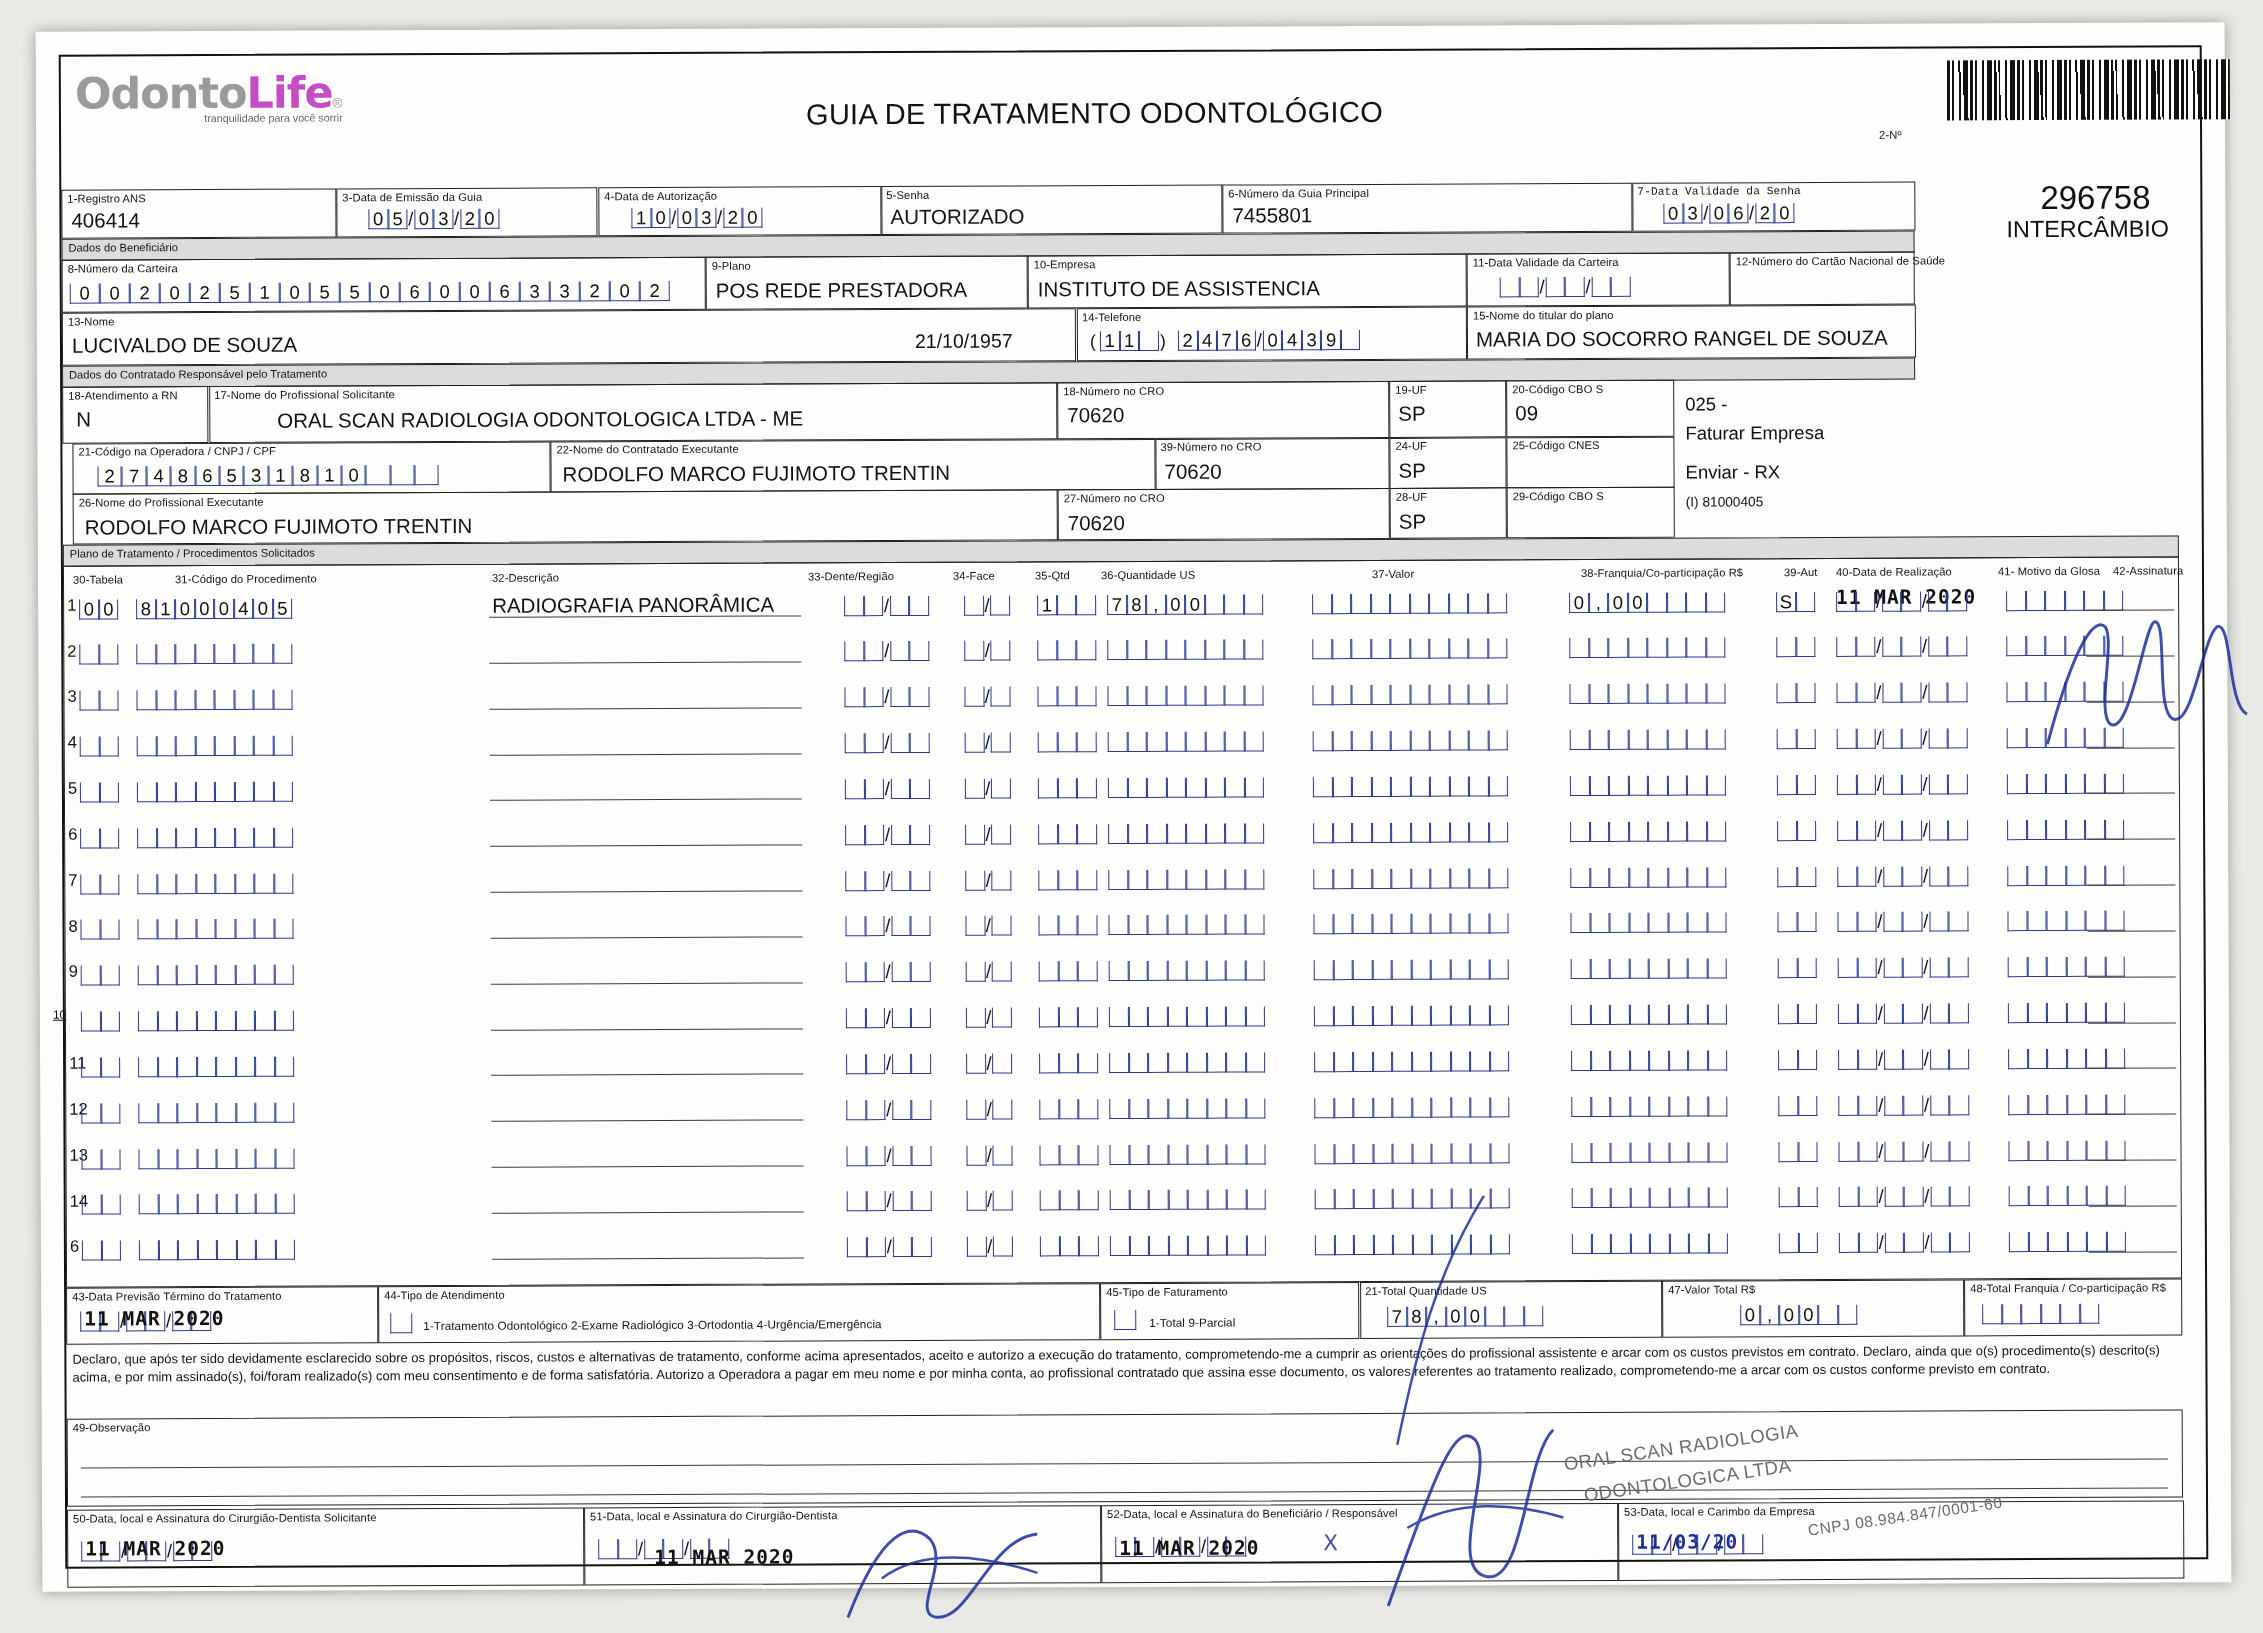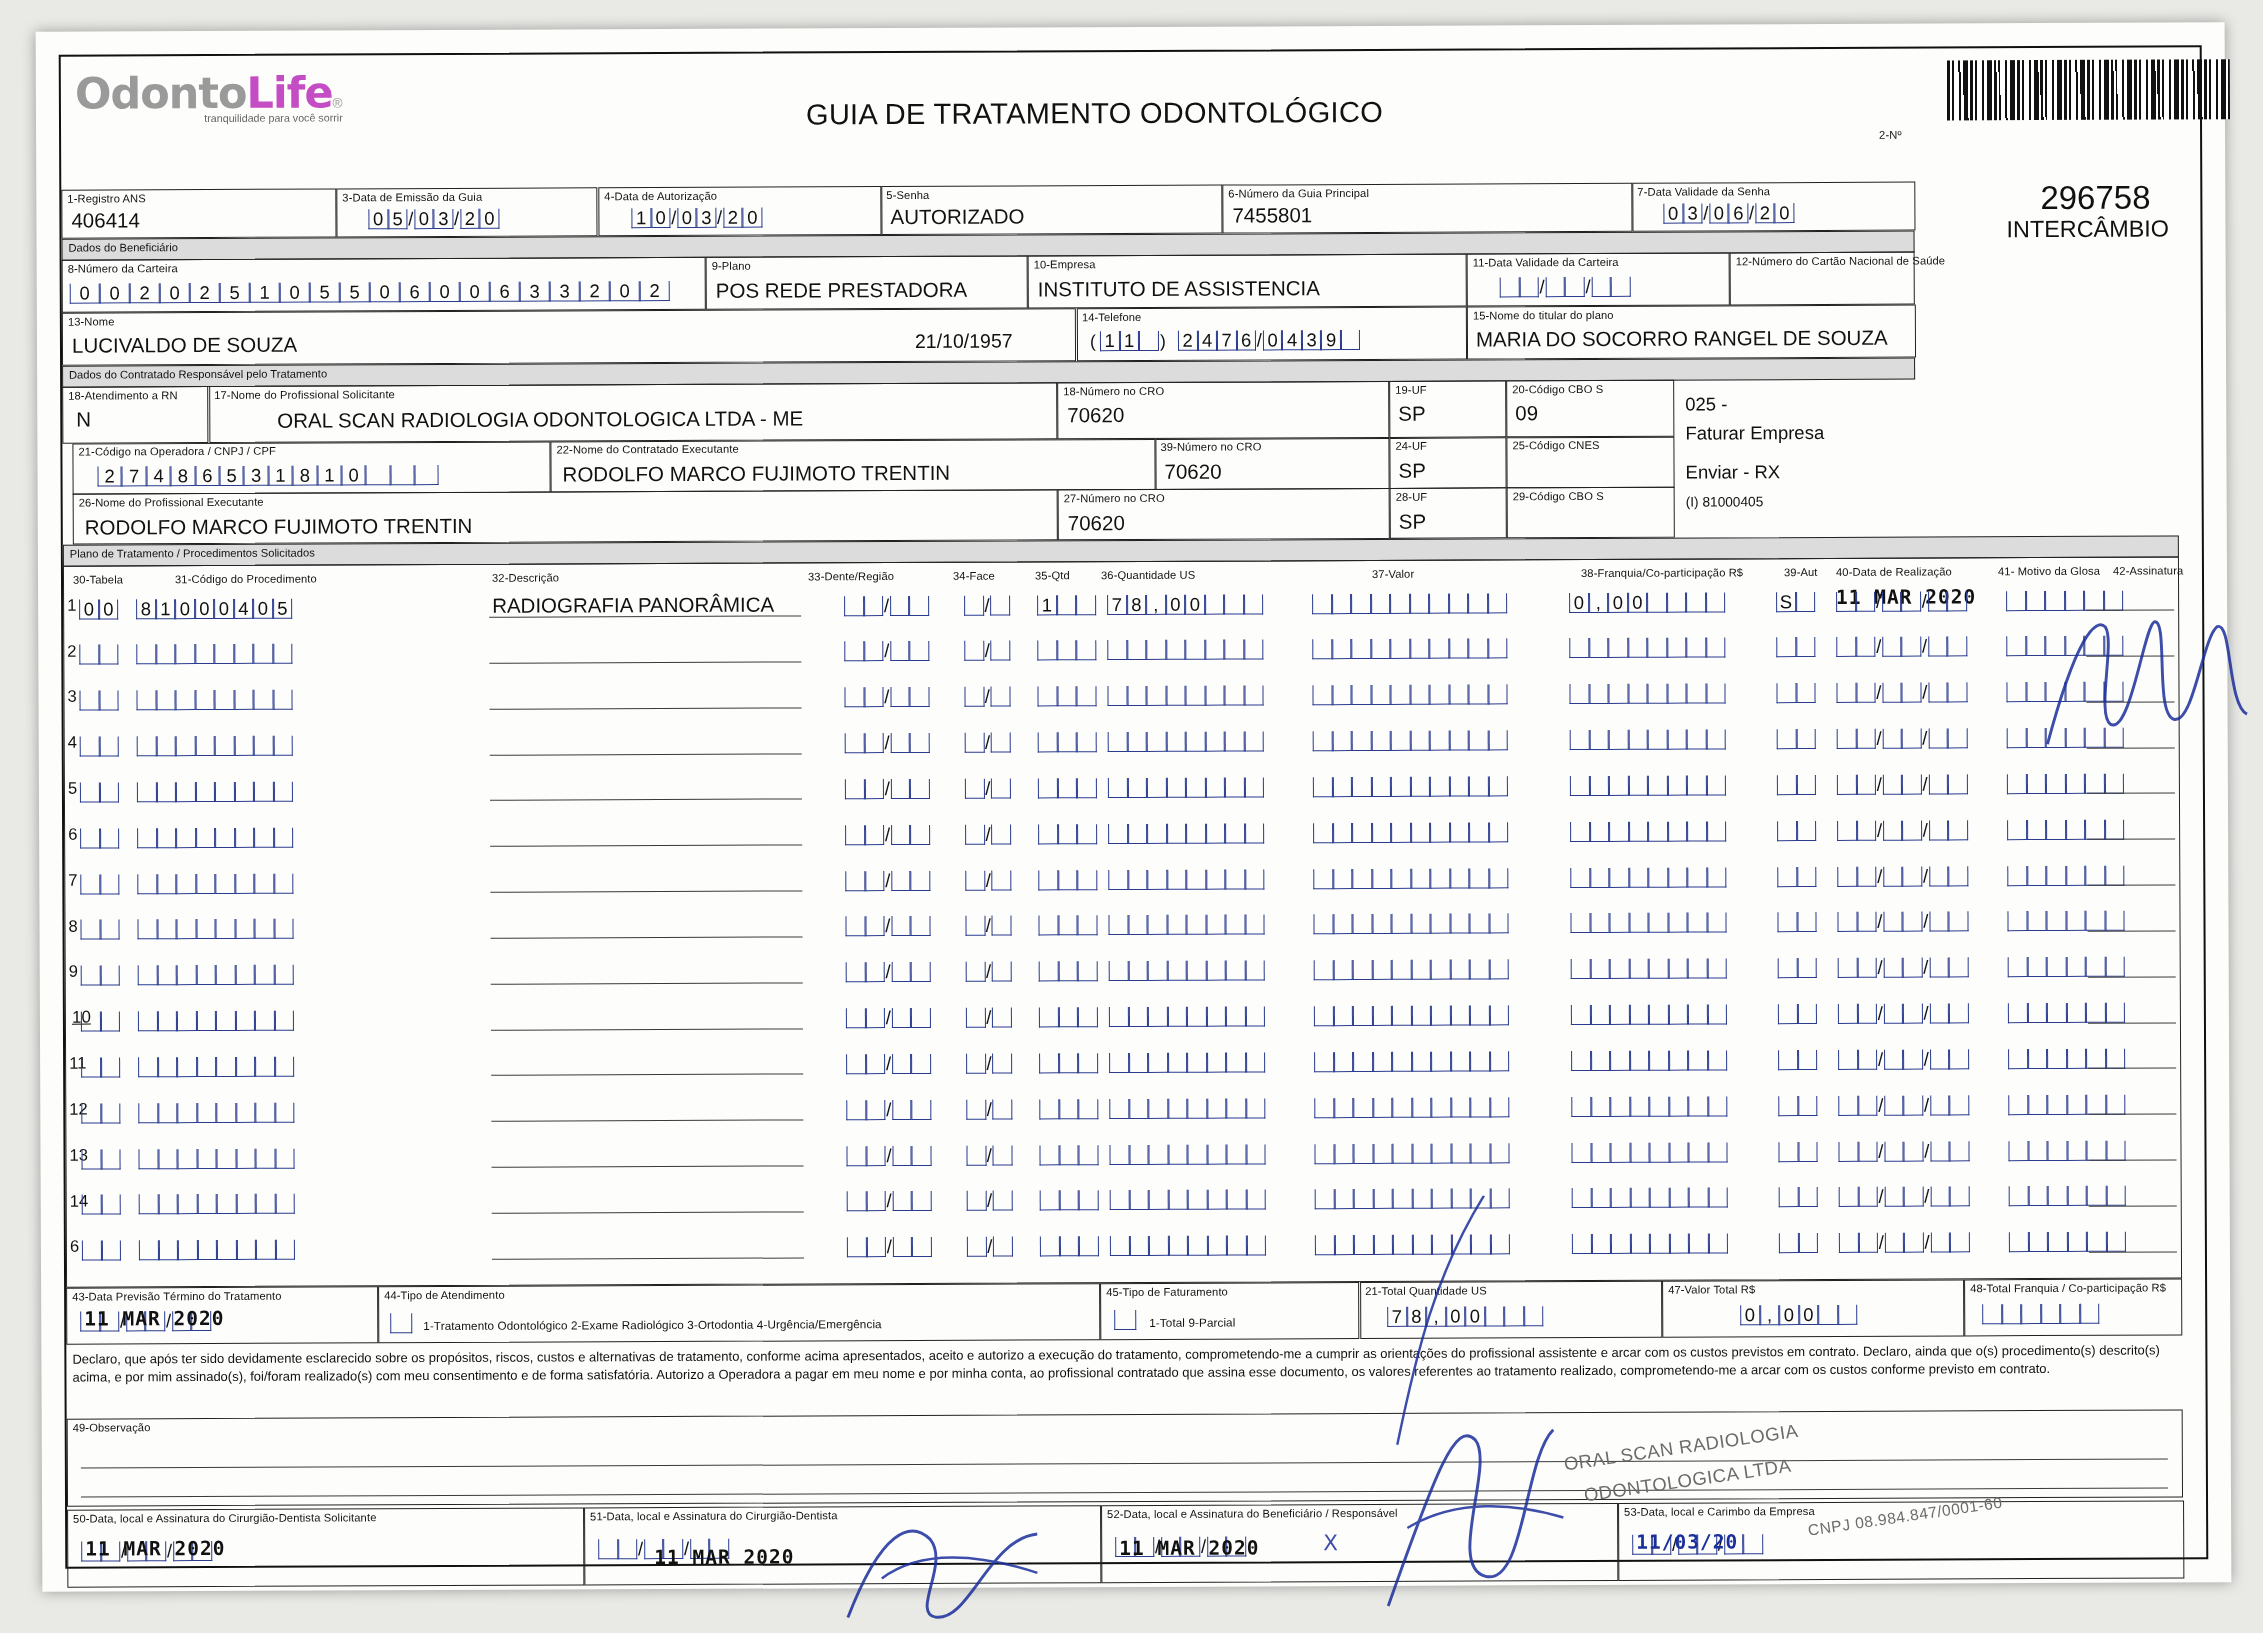--- a/index.html
+++ b/index.html
@@ -90,21 +90,21 @@
 
     <div class="box" style="left:845px;top:158px;width:341px;height:49px;"></div>
     <div class="lbl" style="left:850px;top:161px;">5-Senha</div>
     <div class="val" style="left:854px;top:177px;">AUTORIZADO</div>
 
     <div class="box" style="left:1186px;top:158px;width:410px;height:49px;"></div>
     <div class="lbl" style="left:1192px;top:161px;">6-Número da Guia Principal</div>
     <div class="val" style="left:1196px;top:177px;">7455801</div>
 
     <div class="box" style="left:1596px;top:158px;width:283px;height:49px;"></div>
-    <div class="lbl" style="left:1601px;top:161px;">7-Data Validade da Senha</div>
+    <div class="lbl" style="left:1601px;top:161px;font-family:Liberation Mono, monospace;">7-Data Validade da Senha</div>
     <div class="cells" style="left:1627px;top:179px;">
         <span style="width: 19.5px;">0</span>
         <span style="width: 19.5px;">3</span>
         <span class="sep" style="border-bottom: none;">/</span>
         <span style="width: 19.5px;">0</span>
         <span style="width: 19.5px;">6</span>
         <span class="sep" style="border-bottom: none;">/</span>
         <span style="width: 19.5px;">2</span>
         <span style="width: 19.5px;">0</span>
       </div>
@@ -1073,21 +1073,21 @@
         <div class="cells" style="left: 1968px; top: 934px;">
           <span style="width: 19.5px;"></span>
           <span style="width: 19.5px;"></span>
           <span style="width: 19.5px;"></span>
           <span style="width: 19.5px;"></span>
           <span style="width: 19.5px;"></span>
           <span style="width: 19.5px;"></span>
         </div>
         <div class="ul" style="left: 451px; top: 954px; width: 312px;"></div>
         <div class="ul" style="left: 2048px; top: 954px; width: 88px;"></div>
-        <div class="val" style="left: 32px; top: 976px; font-size: 17px; text-decoration: underline;">10</div>
+        <div class="val" style="left: 13px; top: 976px; font-size: 12px; text-decoration: underline;">10</div>
         <div class="cells" style="left: 41px; top: 980px;">
           <span style="width: 19.5px;"></span>
           <span style="width: 19.5px;"></span>
         </div>
         <div class="cells" style="left: 98px; top: 980px;">
           <span style="width: 19.5px;"></span>
           <span style="width: 19.5px;"></span>
           <span style="width: 19.5px;"></span>
           <span style="width: 19.5px;"></span>
           <span style="width: 19.5px;"></span>

